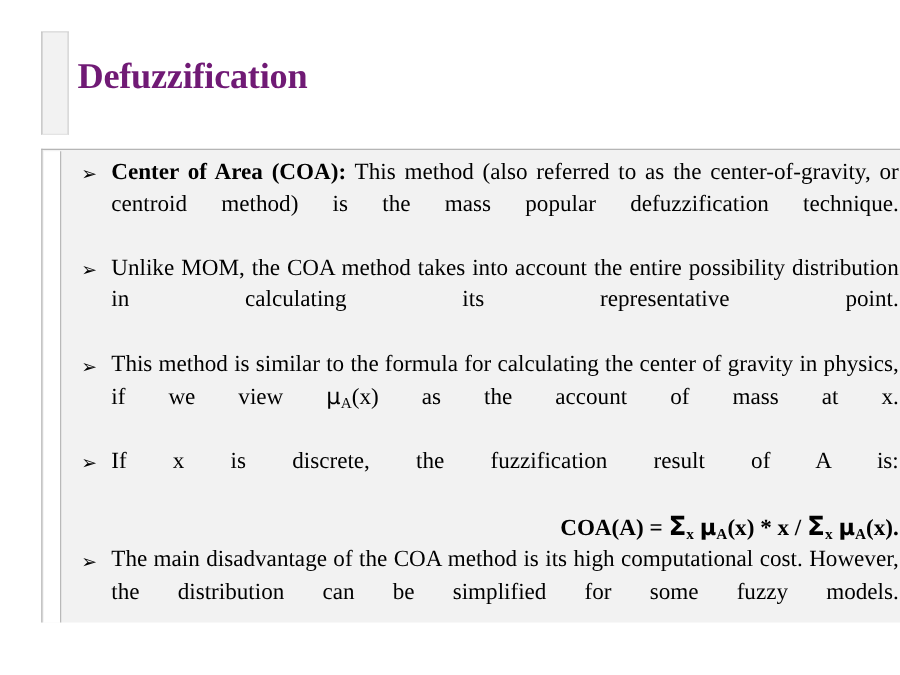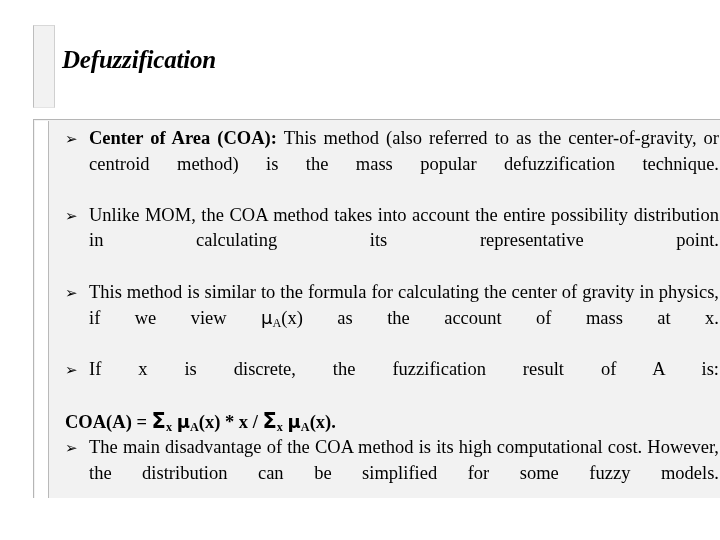--- a/index.html
+++ b/index.html
@@ -33,27 +33,26 @@
     border-top: 1px solid #d8d8d8;
     border-right: 1px solid #d0d0d0;
     border-bottom: 1px solid #e4e4e4;
     box-sizing: border-box;
   }
 
   .slide-title {
     position: absolute;
     left: 62px;
     top: 46px;
-    font-size: 25px;
+    font-size: 29px;
     font-weight: bold;
-    color: #000000;
+    color: #701a75;
     letter-spacing: -0.2px;
     line-height: 1.1;
     white-space: nowrap;
-    font-style: italic;
   }
 
   
   .body-box {
     position: absolute;
     left: 33px;
     top: 119px;
     width: 687px;
     height: 379px;
     background: #f2f2f2;
@@ -114,21 +113,21 @@
     display: inline-block;
     width: 100%;
   }
 
   .lead-in {
     font-weight: bold;
   }
 
   .formula-line {
     display: block;
-    text-align: left;
+    text-align: right;
     font-weight: bold;
     font-size: 18.5px;
     line-height: 25.6px;
     margin-left: -24px;
     white-space: nowrap;
   }
   .formula-line .sigma {
     font-size: 21px;
     font-family: "DejaVu Sans", sans-serif;
     font-weight: bold;

